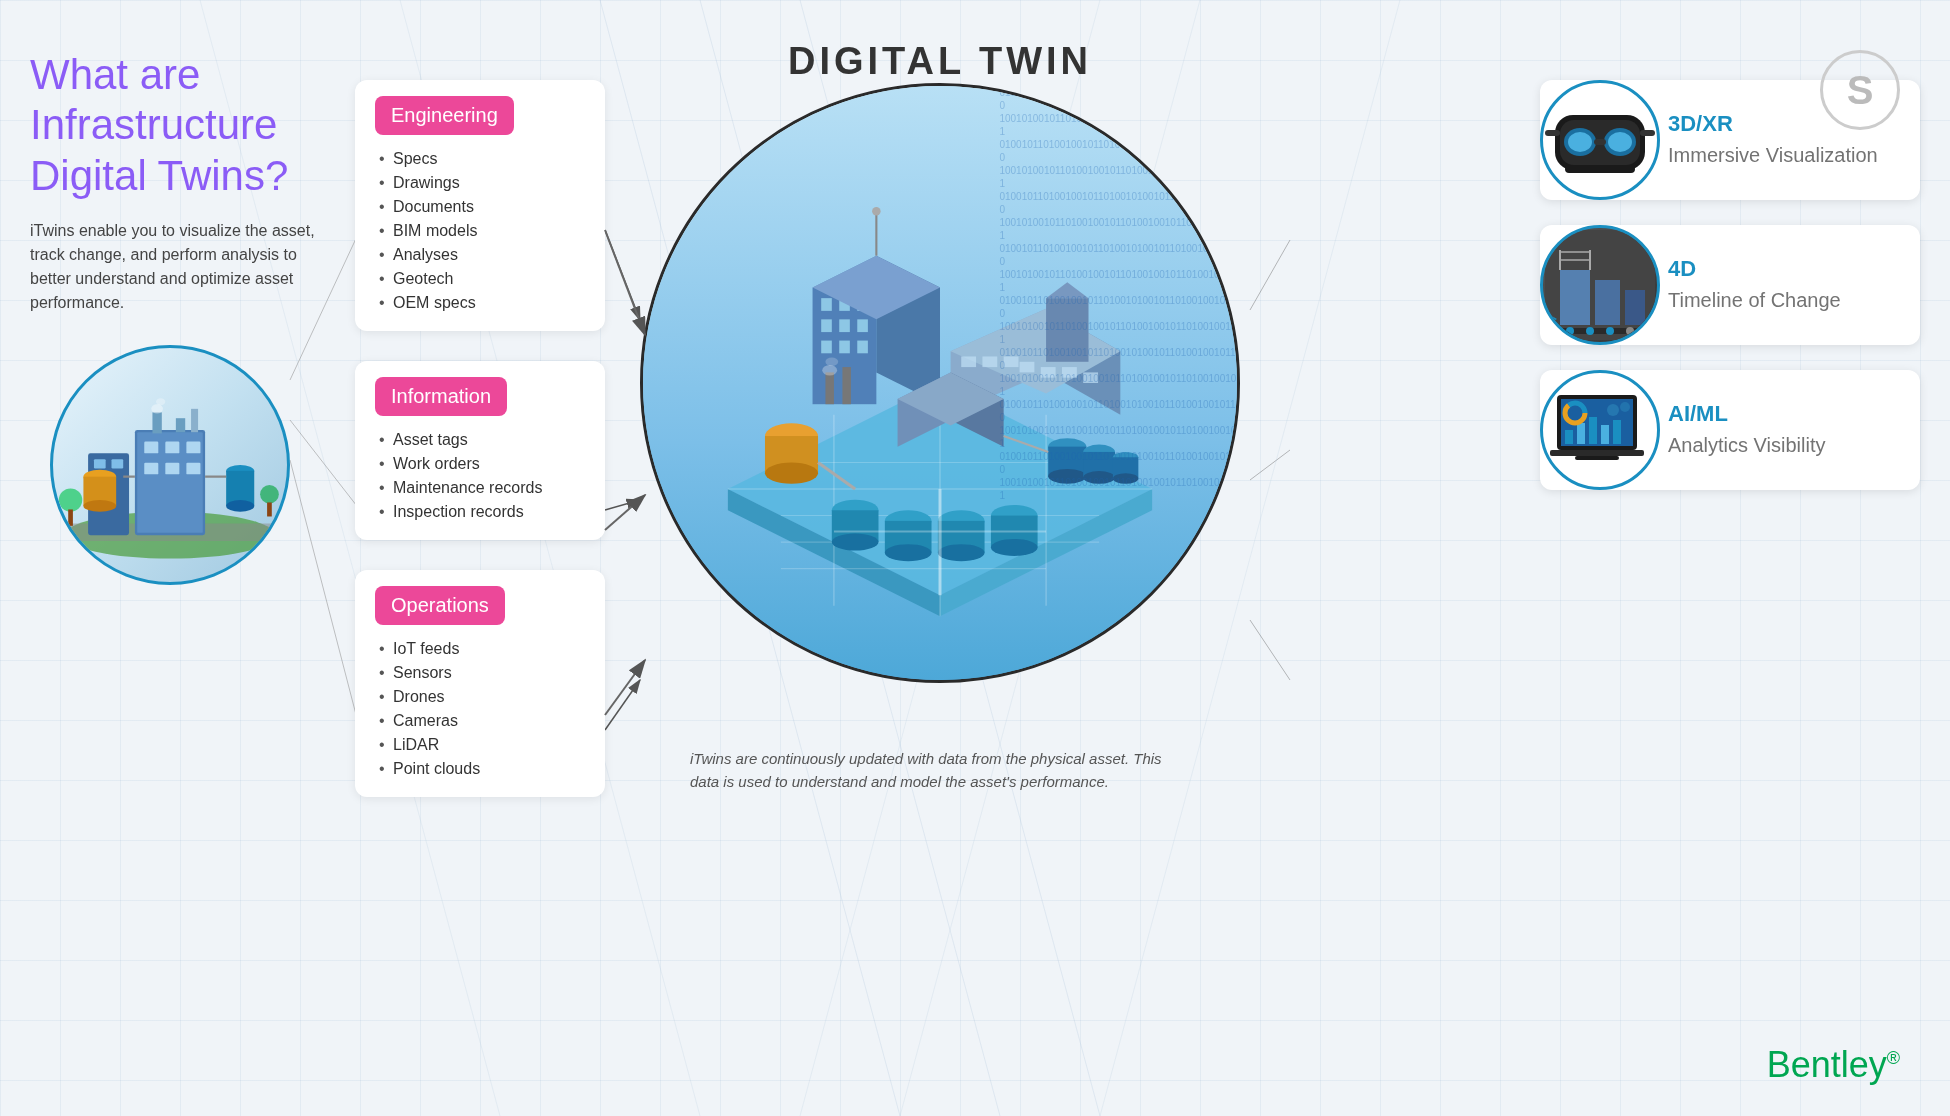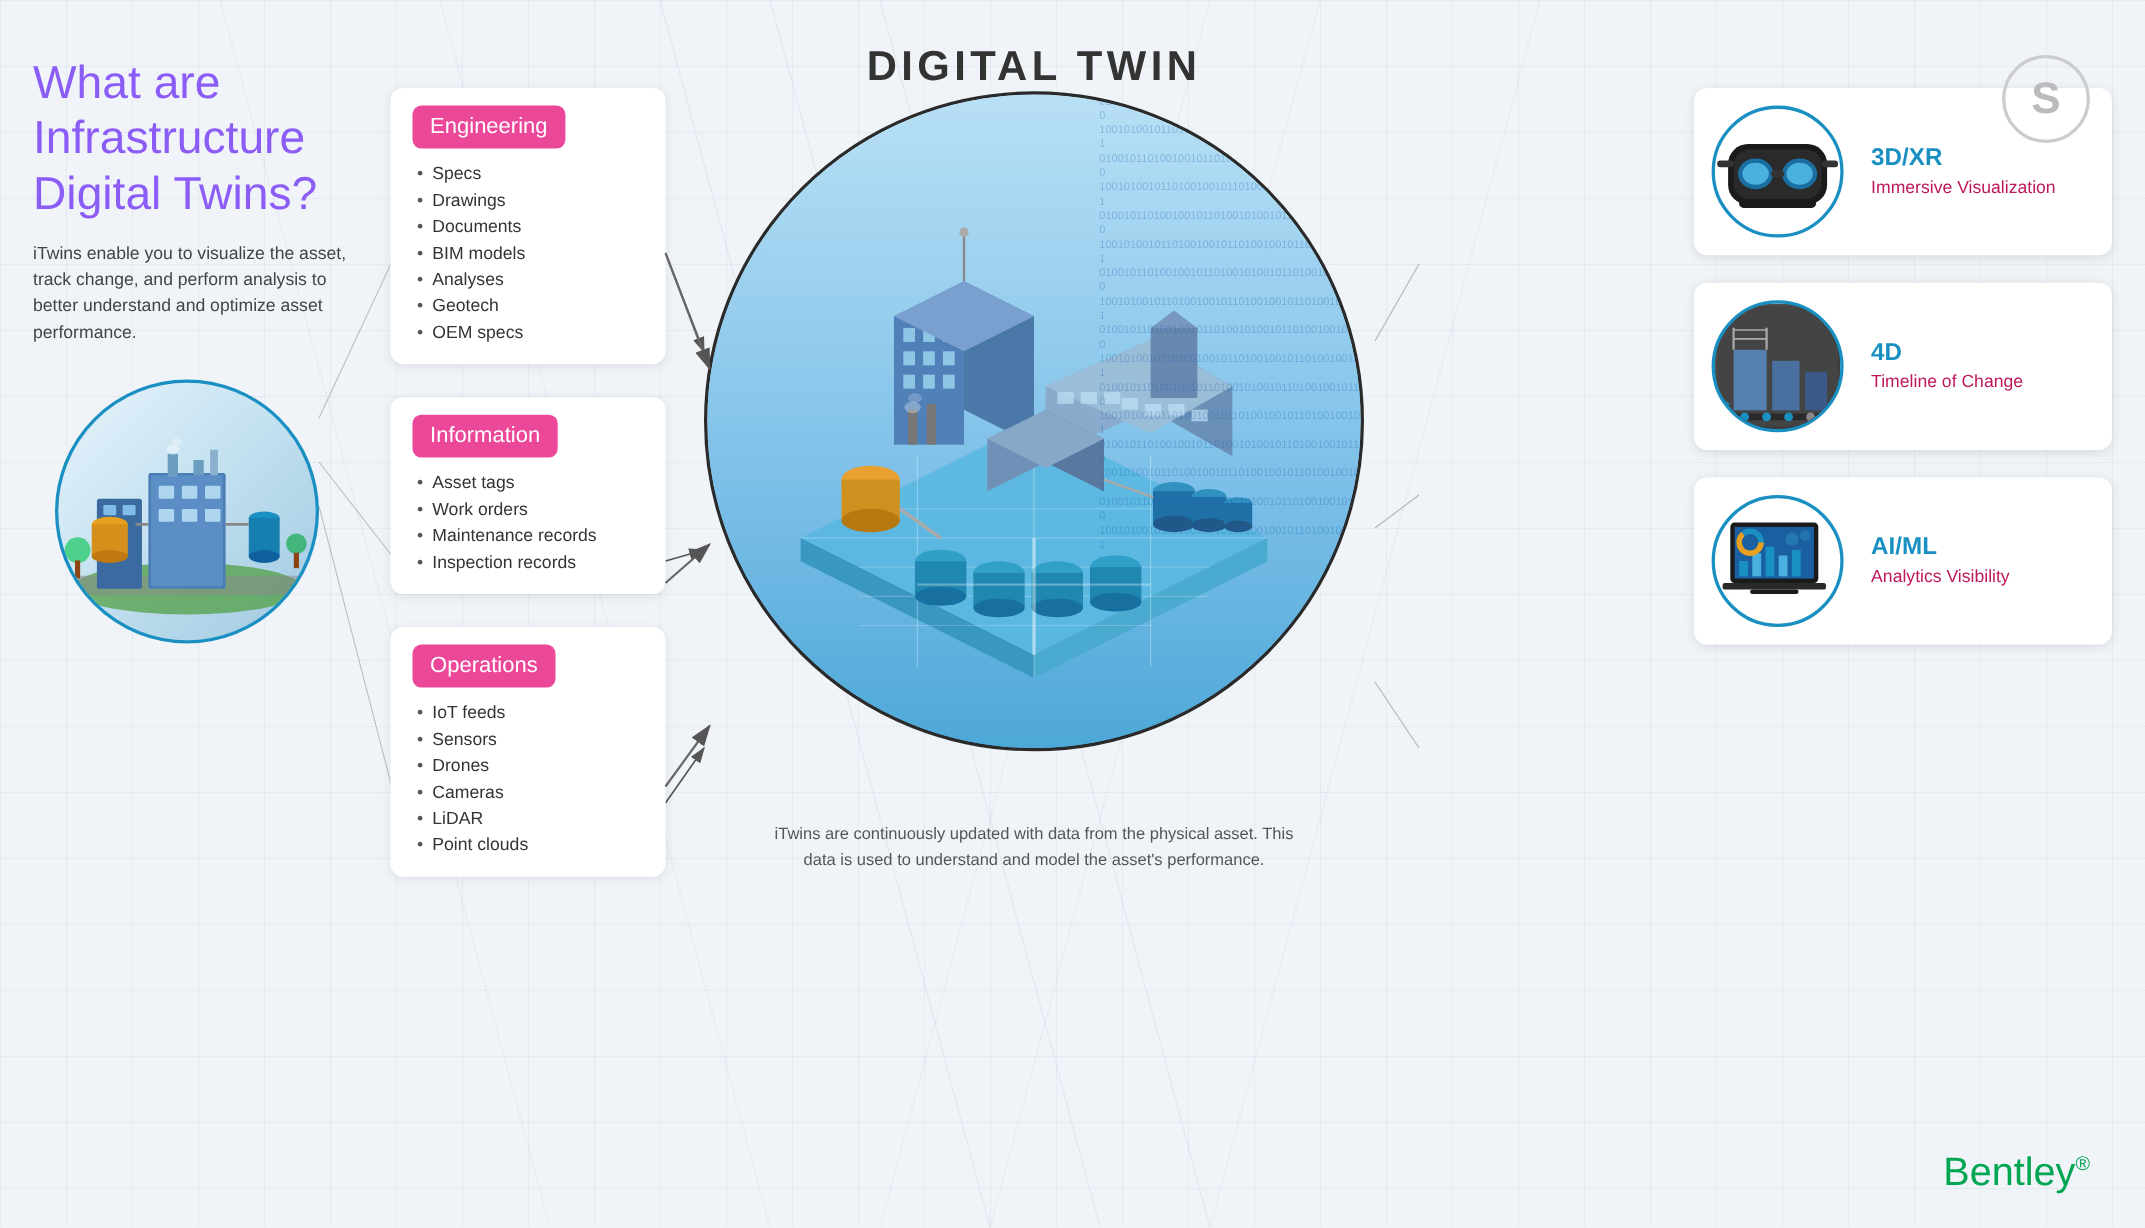--- a/index.html
+++ b/index.html
@@ -158,43 +158,42 @@
       align-items: center;
       justify-content: center;
     }
 
     .dt-caption {
       position: absolute;
       bottom: -90px;
       left: 50%;
       transform: translateX(-50%);
       width: 500px;
-      text-align: center;
       font-size: 15px;
       color: #555;
       line-height: 1.5;
+      font-style: italic;
     }
 
     
     .right-section {
       position: absolute;
       right: 30px;
       top: 80px;
       width: 380px;
     }
 
     .viz-card {
       background: white;
       border-radius: 12px;
-      padding: 16px;
       margin-bottom: 25px;
       box-shadow: 0 2px 10px rgba(0,0,0,0.1);
       display: flex;
       align-items: center;
-      gap: 25px;
+      gap: 8px;
     }
 
     .viz-circle {
       width: 120px;
       height: 120px;
       border-radius: 50%;
       border: 3px solid #1a8fc1;
       flex-shrink: 0;
       overflow: hidden;
       display: flex;
@@ -203,22 +202,22 @@
     }
 
     .viz-text h3 {
       font-size: 22px;
       font-weight: 700;
       color: #1a8fc1;
       margin-bottom: 4px;
     }
 
     .viz-text p {
-      font-size: 16px;
-      color: #be185d;
+      font-size: 20px;
+      color: #737373;
       line-height: 1.4;
     }
 
     
     .s-logo {
       position: absolute;
       top: 50px;
       right: 50px;
       width: 80px;
       height: 80px;

